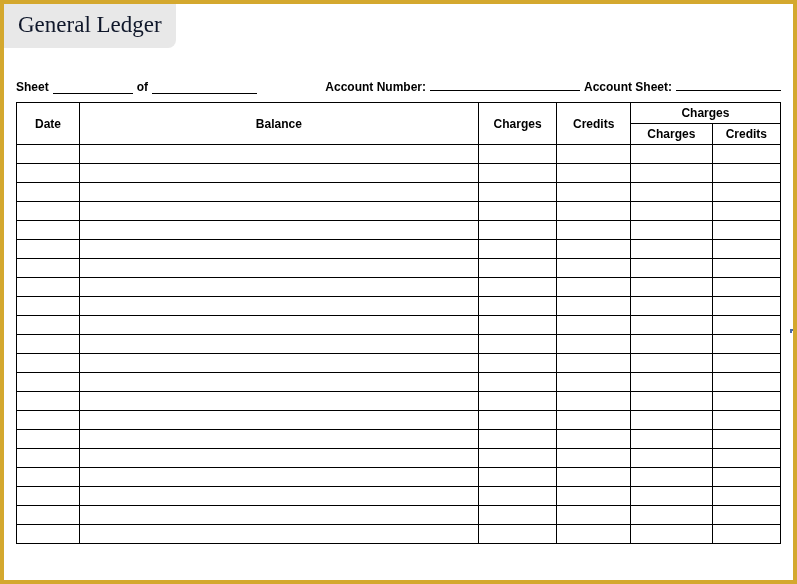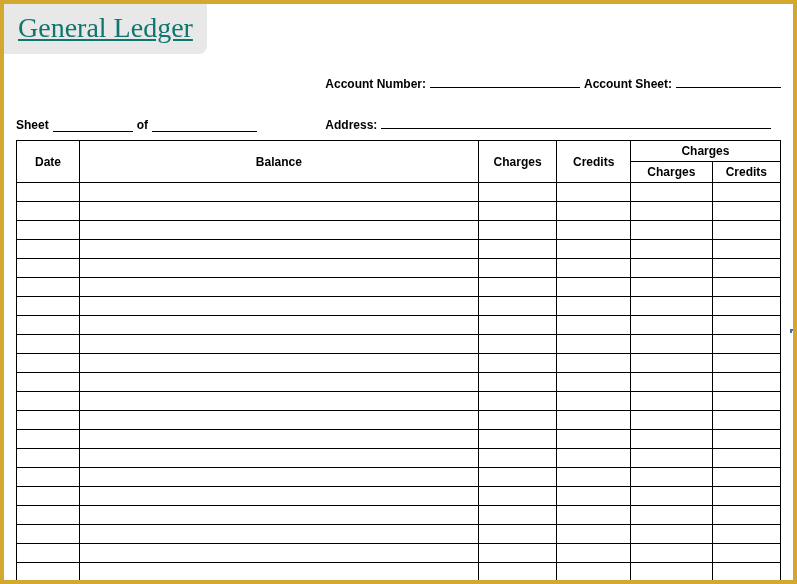--- a/index.html
+++ b/index.html
@@ -16,25 +16,24 @@
       position: relative;
     }
     .title-box {
       background: #e8e8e8;
       padding: 8px 14px 10px 14px;
       display: inline-block;
       border-radius: 0 0 8px 0;
       margin: 0;
     }
     .title-box h1 {
-      font-size: 28px;
+      font-size: 23px;
       font-weight: normal;
-      color: #0f766e;
+      color: #0f172a;
       font-family: Georgia, serif;
-      text-decoration: underline;
     }
     .header-fields {
       font-family: Arial, sans-serif;
       font-size: 12px;
       font-weight: bold;
       margin: 20px 12px 8px 12px;
       display: flex;
       justify-content: space-between;
       align-items: flex-end;
     }
@@ -114,24 +113,20 @@
     <span class="underline"></span>
     <span>of</span>
     <span class="underline extra-wide"></span>
   </div>
   <div class="account-fields">
     <div class="account-row">
       <span>Account Number:</span>
       <span class="underline wide"></span>
       <span>Account Sheet:</span>
       <span class="underline extra-wide"></span>
-    </div>
-    <div class="account-row">
-      <span>Address:</span>
-      <span class="underline" style="min-width:390px"></span>
     </div>
   </div>
 </div>
 
 <table>
   <thead>
     <tr>
       <th rowspan="2" class="col-date">Date</th>
       <th rowspan="2" class="col-details">Balance</th>
       <th rowspan="2" class="col-charges">Charges</th>

